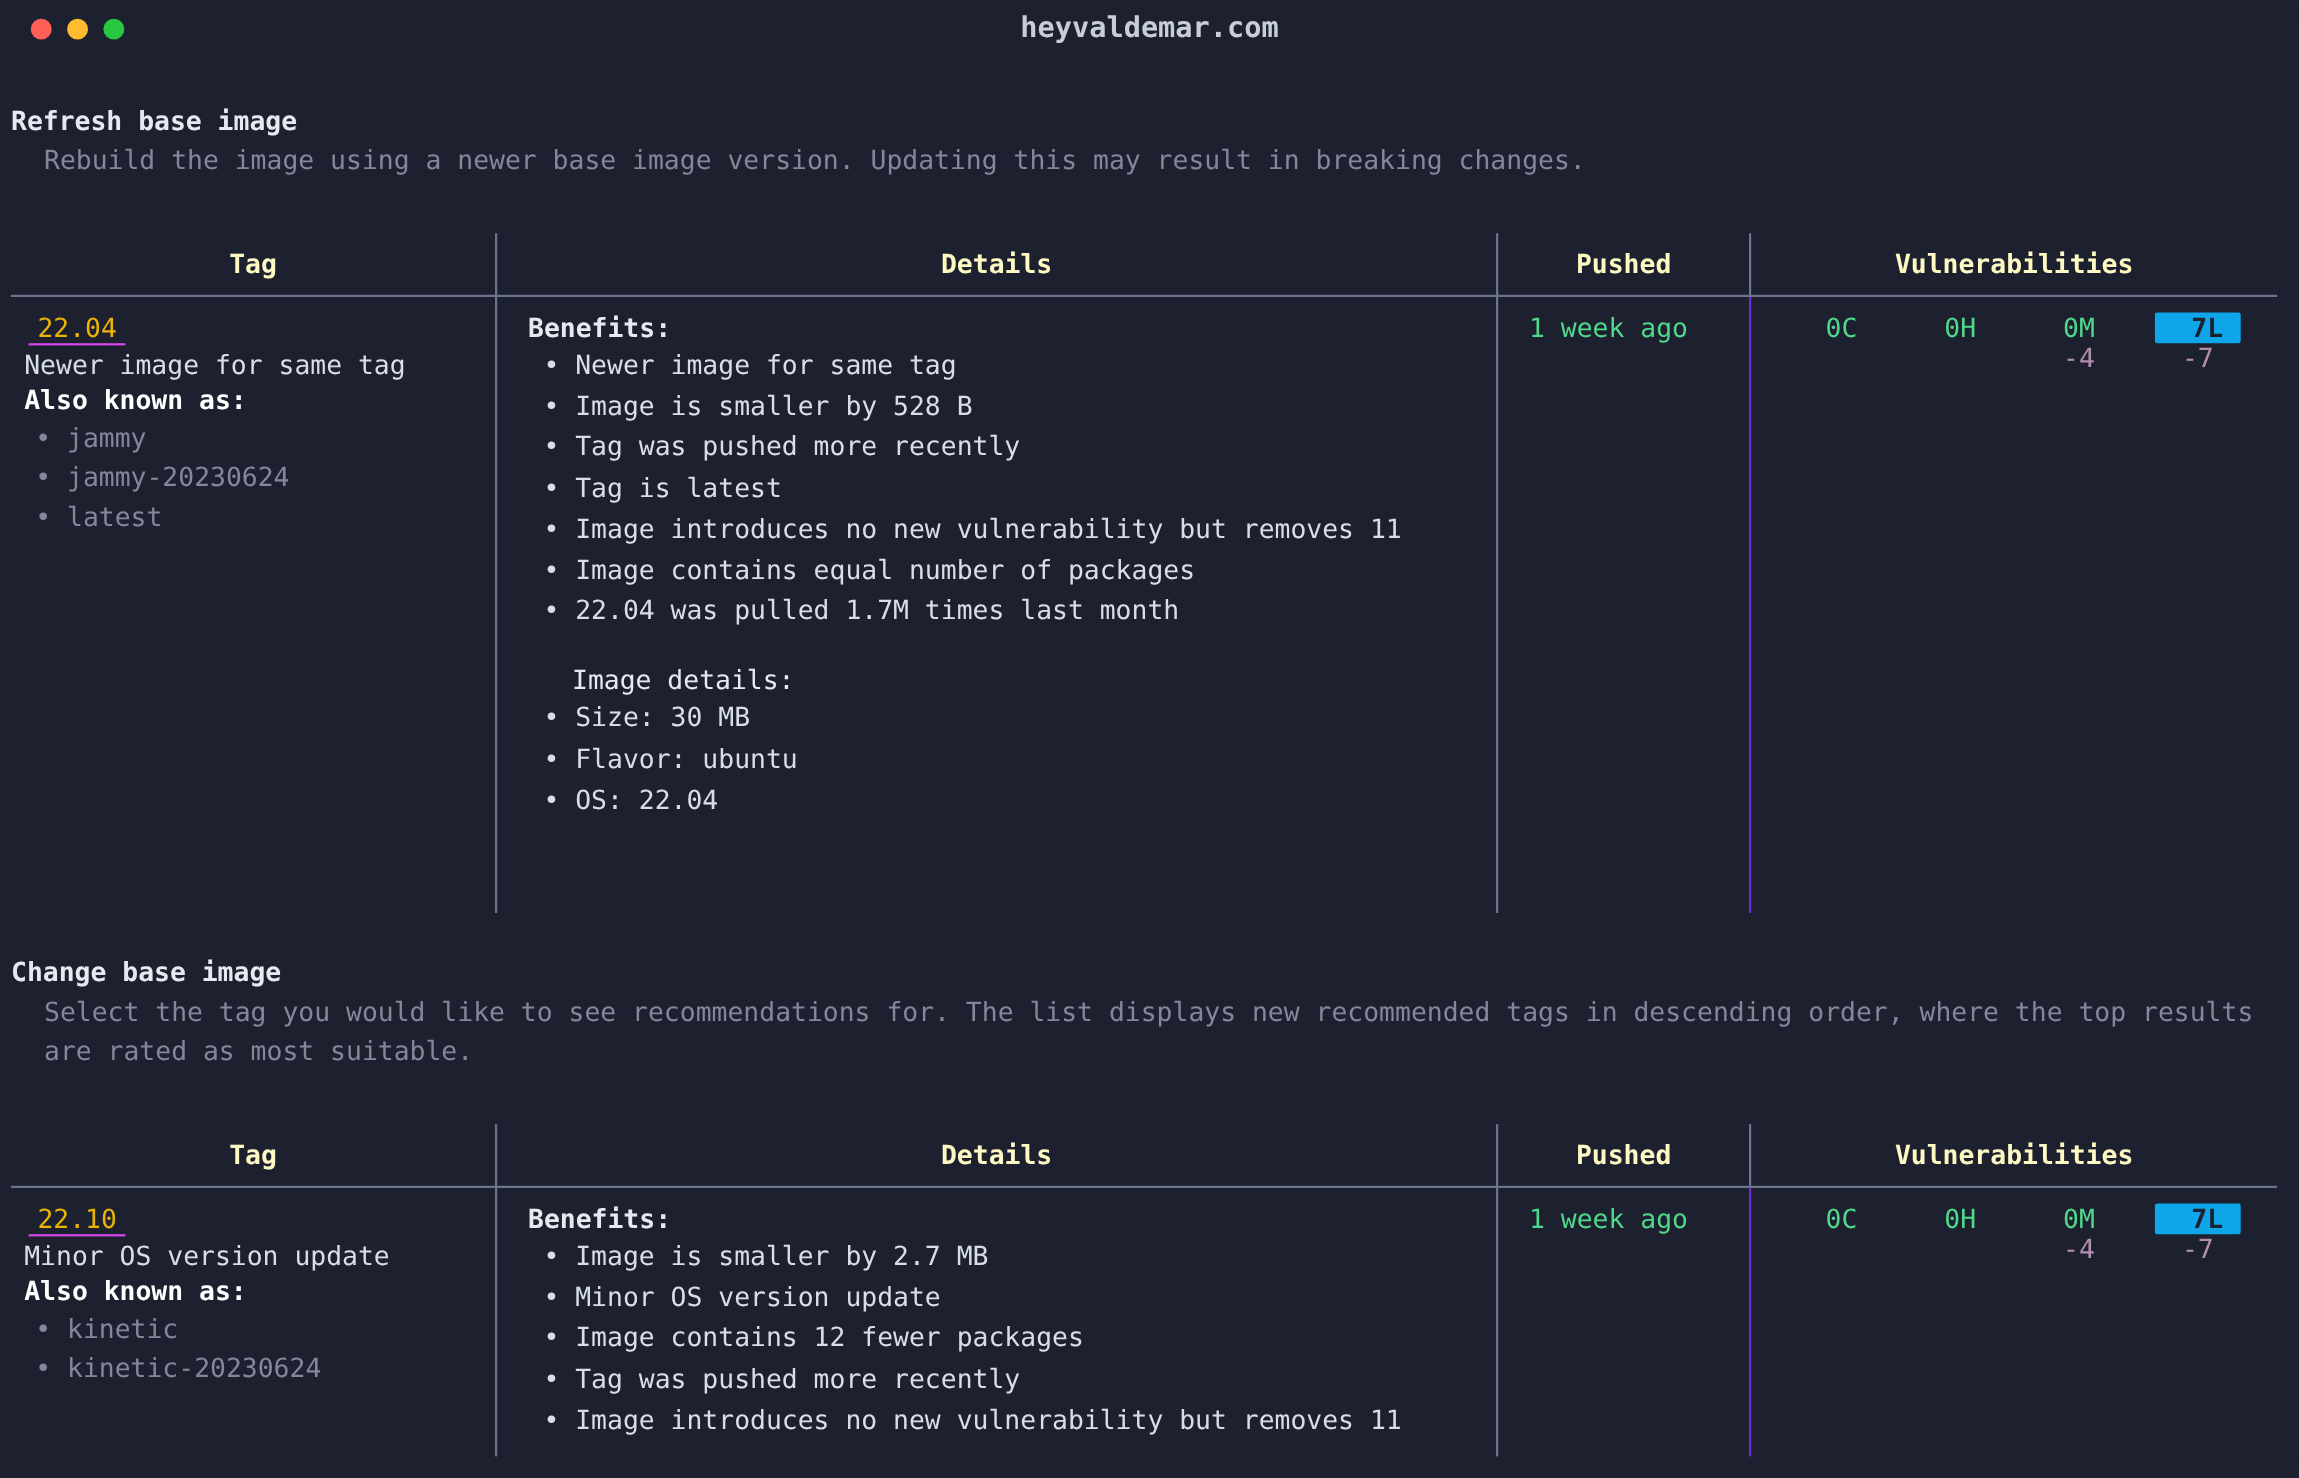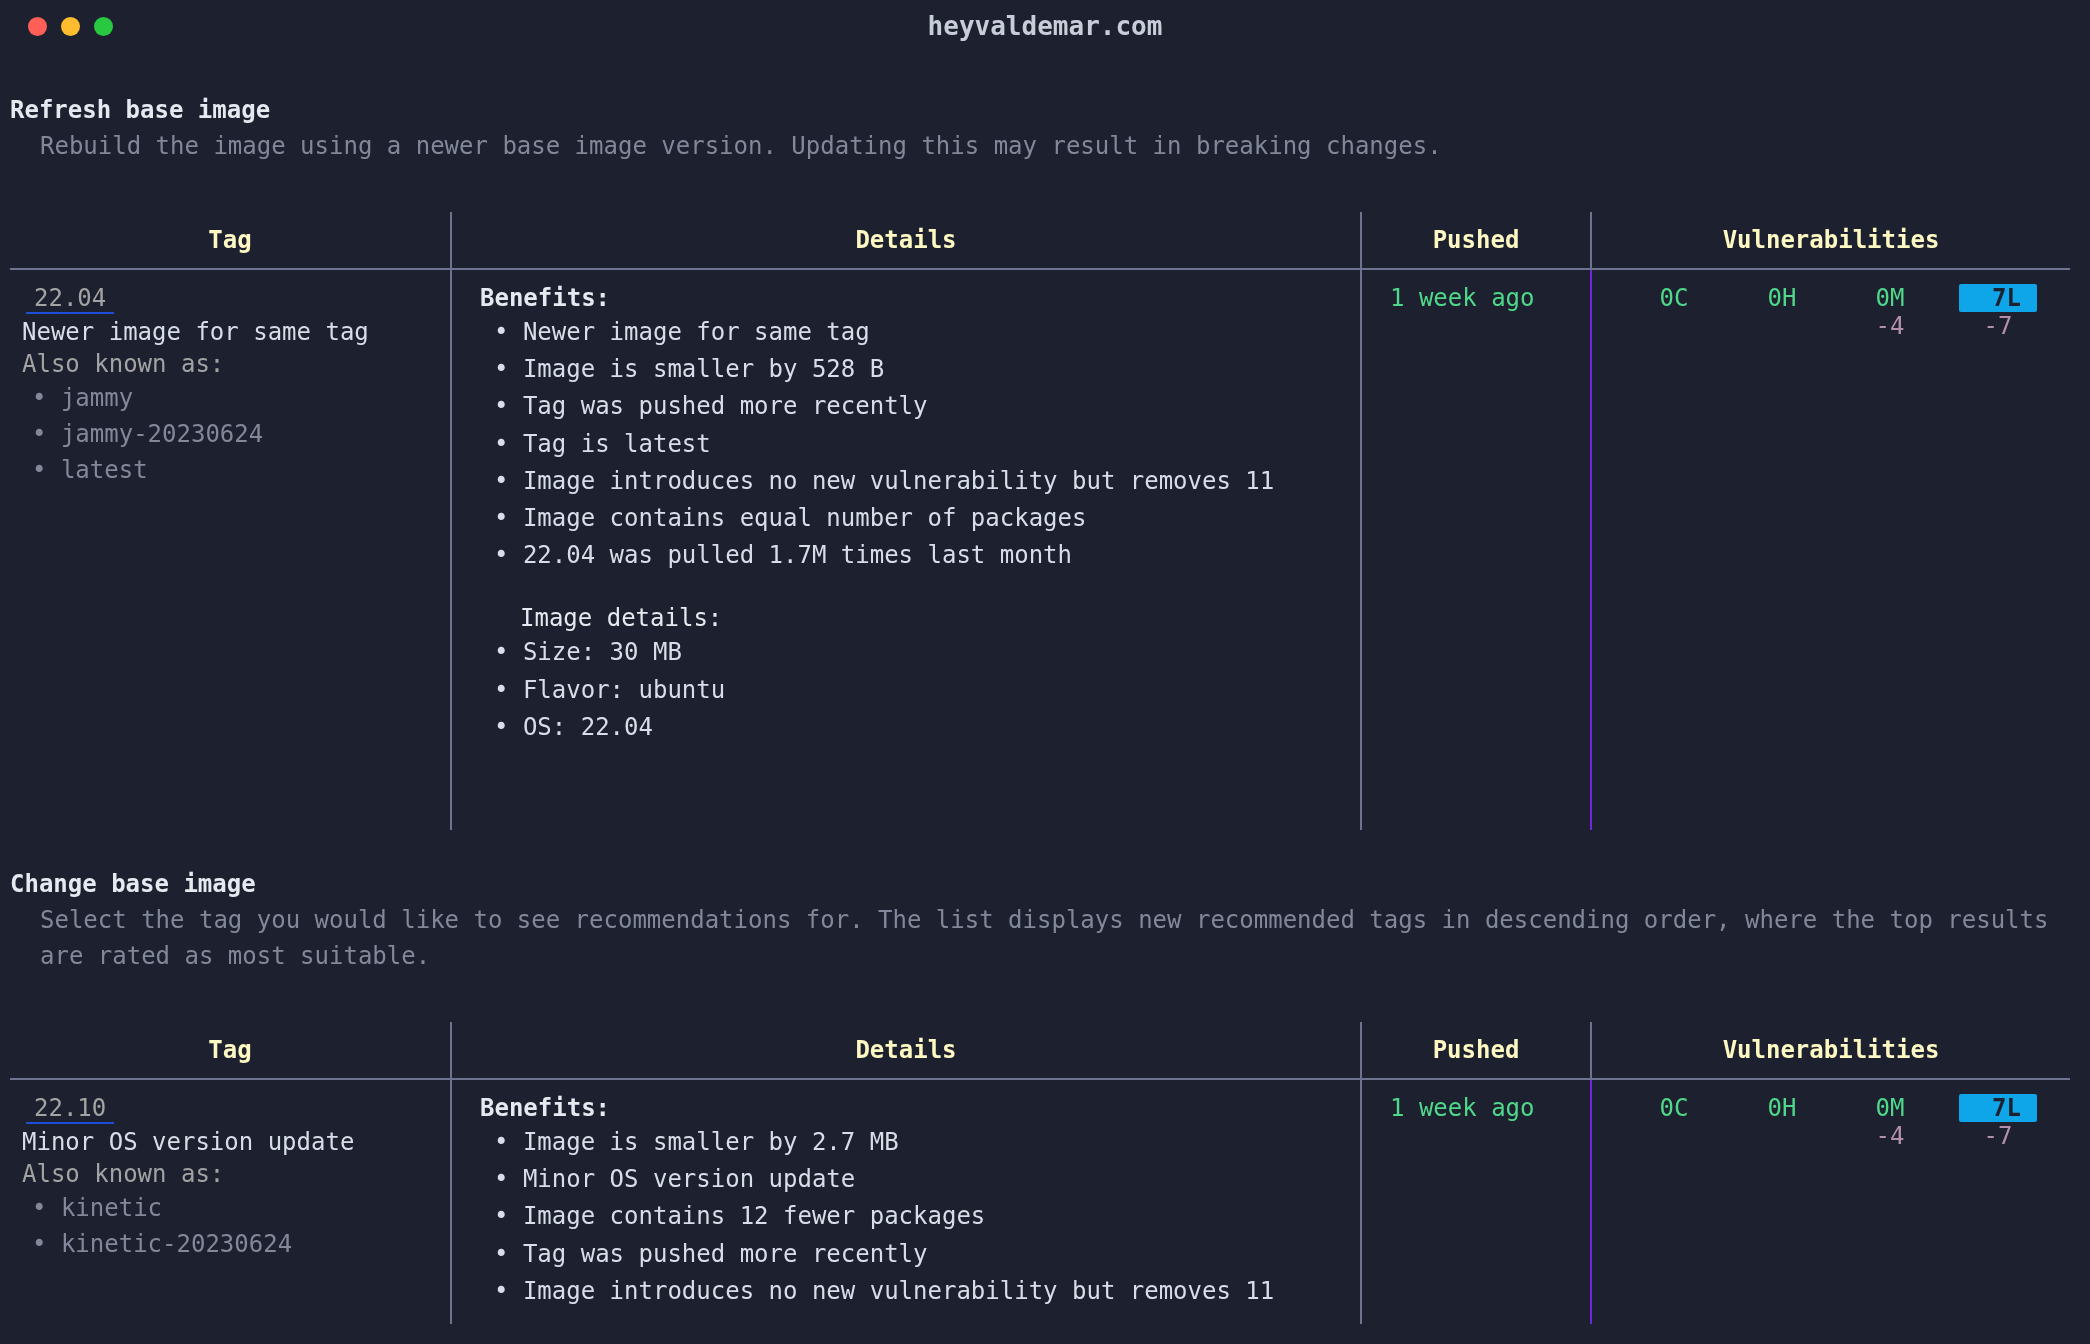--- a/index.html
+++ b/index.html
@@ -80,31 +80,31 @@
   .dcell {
     padding: 14px 18px 14px 28px;
   }
   .dcell.seamless { padding-left: 12px; padding-right: 12px; }
   .dcell.details { border-left: 2px solid #6d7490; }
   .dcell.pushed { border-left: 2px solid #6d7490; text-align: left; padding-top: 14px;}
   .dcell.vulns { border-left: 2px solid #6d28d9; }
 
   .tag-chip {
     display: inline-block;
-    color: #a3a3a3;
+    color: #eab308;
     padding: 0 8px;
     margin-left: 4px;
-    border-bottom: 2px solid #1d4ed8;
+    border-bottom: 2px solid #d946ef;
     font-weight: 400;
   }
   .tag-sub {
     color: #d8dee9;
     margin-top: 4px;
   }
-  .muted { color: #a3a3a3; }
+  .muted { color: #ffffff; font-weight: bold; }
   .aka { margin-top: 4px; }
   .aka-list { margin-top: 2px; }
   .aka-item::before { content: "• "; }
   .aka-item { color: #82879a; margin-left: 10px; line-height: 1.5; }
 
   .details-heading { font-weight: 700; color: #e5e9f0; margin-bottom: 2px; }
   .bullets { margin-left: 14px; margin-top: 2px; }
   .bullets li { list-style: none; color: #d8dee9; line-height: 1.55; }
   .bullets li::before { content: "• "; }
   .subheading { font-weight: 400; color: #e5e9f0; margin-top: 30px; margin-bottom: 2px; margin-left: 40px; }

